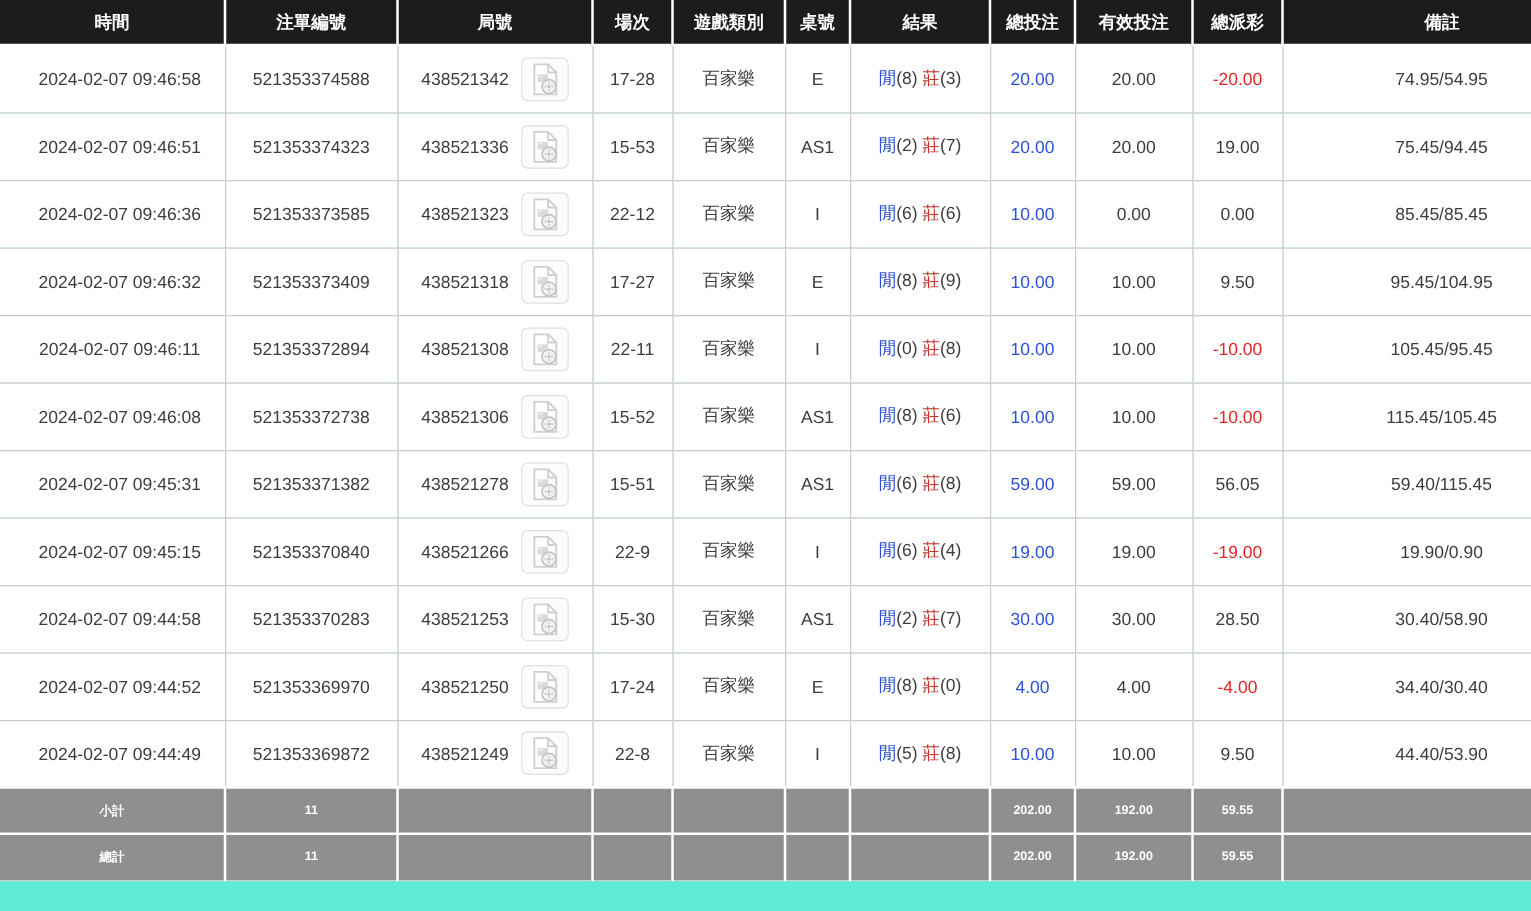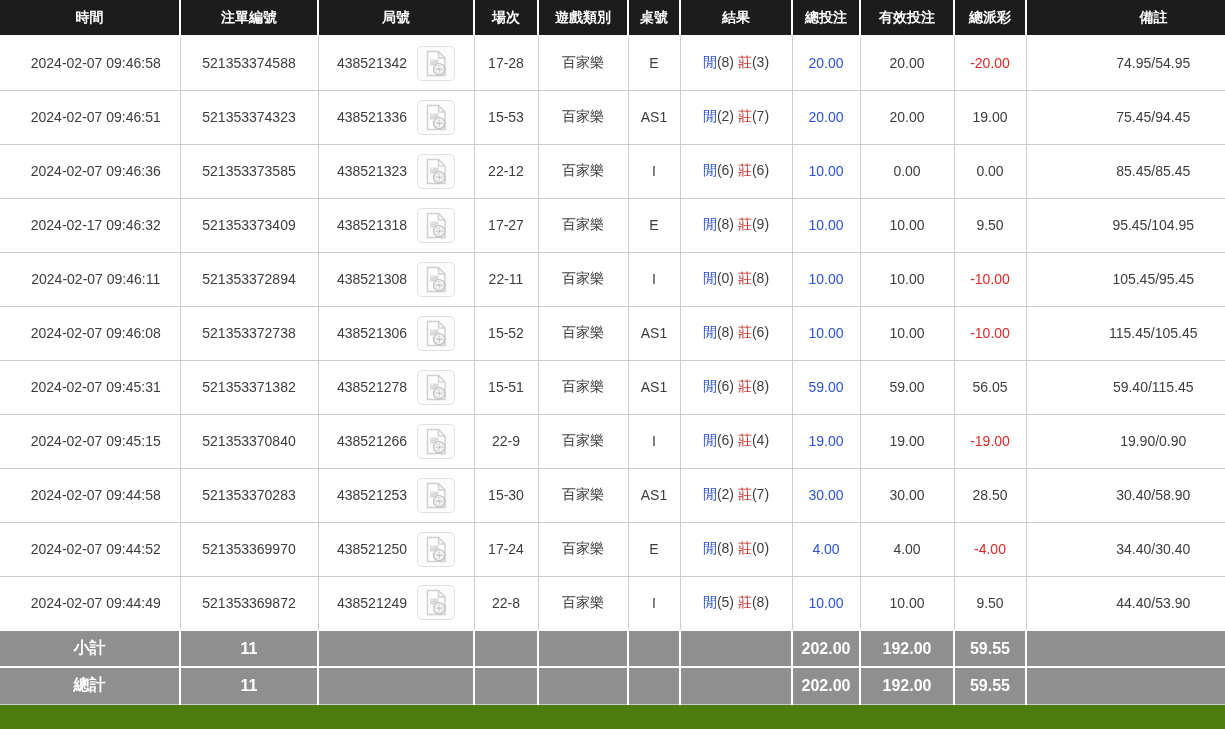--- a/index.html
+++ b/index.html
@@ -5,21 +5,21 @@
   * { box-sizing: border-box; margin: 0; padding: 0; }
   html, body {
     width: 1225px; height: 729px;
     background: #ffffff;
     font-family: "Liberation Sans", sans-serif;
     overflow: hidden;
   }
   .viewport {
     width: 1225px; height: 729px;
     overflow: hidden;
-    background: #4d7c0f;
+    background: #5eead4;
   }
   table.records {
     width: 1280px;
     table-layout: fixed;
     border-collapse: collapse;
     font-size: 14px;
     color: var(--body-text, #3c3c3c);
   }
   thead th {
     background: var(--header-bg, #1c1c1c);
@@ -45,21 +45,21 @@
   tbody td:first-child { border-left: none; padding-left: 12px; }
   tbody td:last-child  { border-right: none; }
   tfoot td {
     background: var(--totals-bg, #8f8f8f);
     color: #ffffff;
     font-weight: bold;
     height: 37px;
     border: 2px solid #ffffff;
     text-align: center;
     vertical-align: middle;
-    font-size: 16px;
+    font-size: 10px;
   }
   tfoot td:first-child { border-left: none; }
   tfoot td:last-child  { border-right: none; }
   tfoot tr:last-child td { border-bottom: 1px solid var(--grid-line, #cccccc); }
 
   .amount-link { color: var(--bet-blue, #2a52d6); }
   .neg { color: var(--negative-red, #e02525); }
   .player-label { color: var(--player-blue, #2a4fd0); }
   .banker-label { color: var(--banker-red, #c2342c); }
 
@@ -195,21 +195,21 @@
           <td>22-12</td>
           <td>百家樂</td>
           <td>I</td>
           <td><span class="player-label">閒</span><span>(6)</span> <span class="banker-label">莊</span><span>(6)</span></td>
           <td class="amount-link">10.00</td>
           <td>0.00</td>
           <td>0.00</td>
           <td>85.45/85.45</td>
         </tr>
         <tr>
-          <td>2024-02-17 09:46:32</td>
+          <td>2024-02-07 09:46:32</td>
           <td>521353373409</td>
           <td><span class="round-wrap">
               <span>438521318</span>
               <button class="video-btn">
                 <svg width="23" height="27" viewBox="0 0 23 27">
     <path d="M2.5 1.5 h11 l6.5 6.5 v17.5 h-17.5 z" fill="#ffffff" stroke="#cfcfcf" stroke-width="1.5"></path>
     <path d="M13.5 1.5 v6.5 h6.5" fill="none" stroke="#cfcfcf" stroke-width="1.5"></path>
     <rect x="5" y="9.5" width="8.5" height="6" fill="#dadada"></rect>
     <rect x="5.8" y="10.3" width="3" height="1.4" fill="#efefef"></rect>
     <circle cx="14.2" cy="19.2" r="5.6" fill="#f3f3f3" stroke="#c4c4c4" stroke-width="1.4"></circle>

